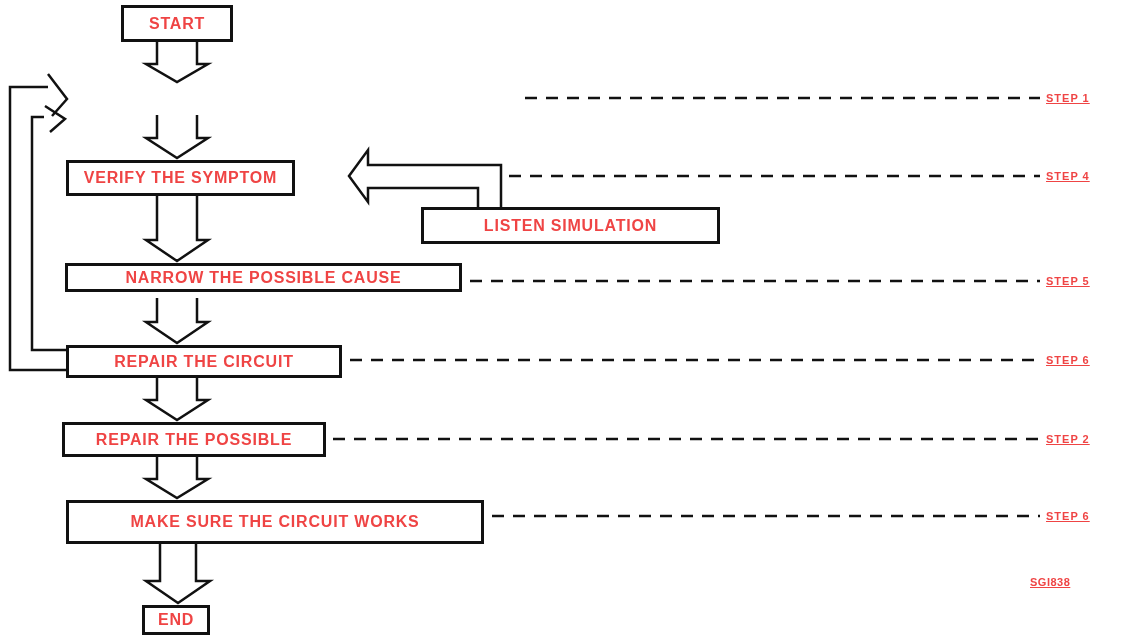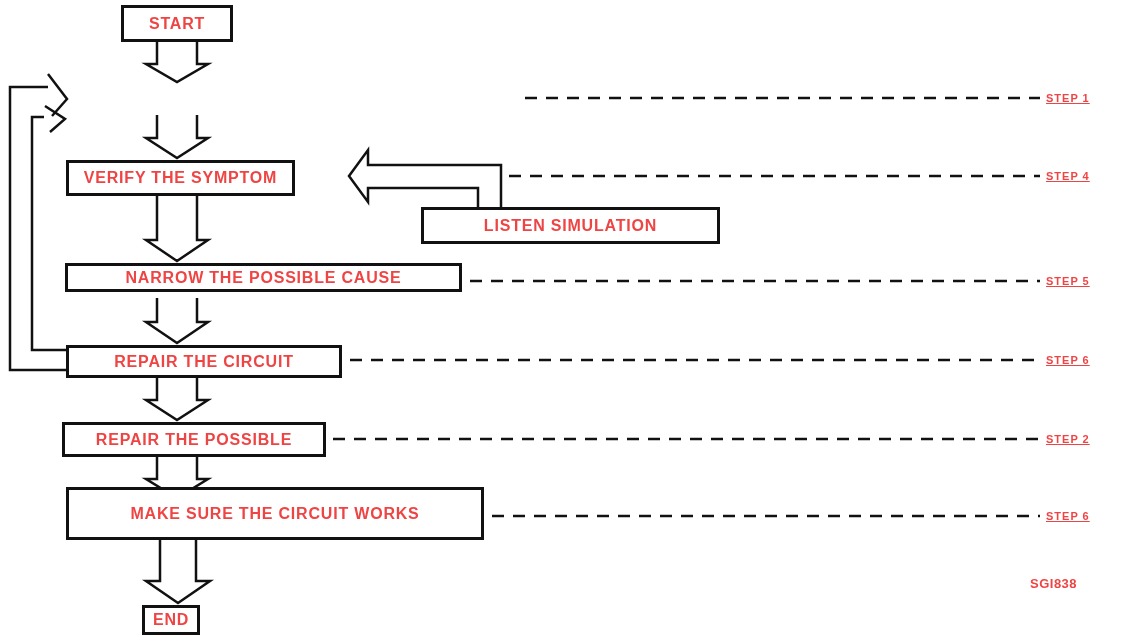--- a/index.html
+++ b/index.html
@@ -43,22 +43,23 @@
     line-height: 20px;
     font-weight: bold;
     font-size: 11px;
     letter-spacing: 1px;
     white-space: nowrap;
     text-decoration: underline;
   }
   .figure-code {
     position: absolute;
     font-weight: bold;
-    font-size: 13px;
+    font-size: 11px;
     letter-spacing: 0.5px;
+    text-decoration: underline;
   }
 </style>
 </head>
 <body>
 
 <div class="stage">
 
   <svg class="wires" viewBox="0 0 1136 644" xmlns="http://www.w3.org/2000/svg">
     <g stroke="#111111" stroke-width="2.5" fill="none">
 
@@ -94,23 +95,23 @@
   <div class="node" style="left:66px; top:160px; width:229px; height:36px;">VERIFY THE SYMPTOM</div>
 
   <div class="node" style="left:421px; top:207px; width:299px; height:37px;">LISTEN SIMULATION</div>
 
   <div class="node" style="left:65px; top:263px; width:397px; height:29px;">NARROW THE POSSIBLE CAUSE</div>
 
   <div class="node" style="left:66px; top:345px; width:276px; height:33px;">REPAIR THE CIRCUIT</div>
 
   <div class="node" style="left:62px; top:422px; width:264px; height:35px;">REPAIR THE POSSIBLE</div>
 
-  <div class="node" style="left:66px; top:487px; width:418px; height:53px;">MAKE SURE THE CIRCUIT WORKS</div>
+  <div class="node" style="left:66px; top:500px; width:418px; height:44px;">MAKE SURE THE CIRCUIT WORKS</div>
 
-  <div class="node" style="left:142px; top:605px; width:58px; height:30px;">END</div>
+  <div class="node" style="left:142px; top:605px; width:68px; height:30px;">END</div>
 
   <div class="step-label" style="left:1046px; top:88px;">STEP 1</div>
   <div class="step-label" style="left:1046px; top:166px;">STEP 4</div>
   <div class="step-label" style="left:1046px; top:271px;">STEP 5</div>
   <div class="step-label" style="left:1046px; top:350px;">STEP 6</div>
   <div class="step-label" style="left:1046px; top:429px;">STEP 2</div>
   <div class="step-label" style="left:1046px; top:506px;">STEP 6</div>
 
   <div class="figure-code" style="left:1030px; top:576px;">SGI838</div>
 

